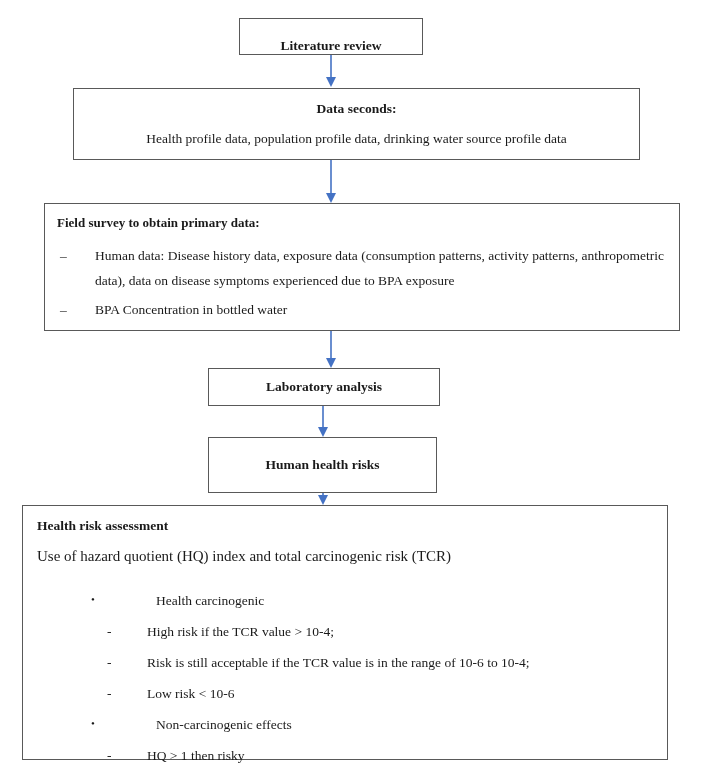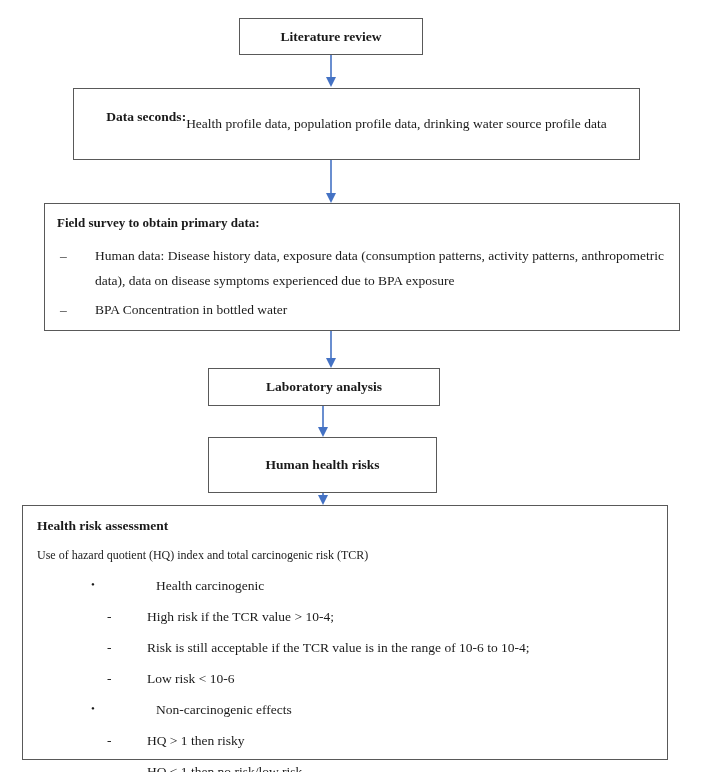--- a/index.html
+++ b/index.html
@@ -33,28 +33,28 @@
     font-weight: bold;
     font-size: 13.5px;
     text-align: center;
     width: 100%;
   }
 
   
   #box-literature {
     left: 239px; top: 18px;
     width: 184px; height: 37px;
-    display: flex; align-items: center; justify-content: center;
+    display: flex; align-items: flex-end; justify-content: center;
   }
 
   
   #box-data-seconds {
     left: 73px; top: 88px;
     width: 567px; height: 72px;
-    display: flex; flex-direction: row;
+    display: flex; flex-direction: column;
     align-items: center; justify-content: center;
   }
   #box-data-seconds .heading {
     font-weight: bold;
     font-size: 13.5px;
     margin-bottom: 14px;
   }
   #box-data-seconds .detail {
     font-size: 13.5px;
   }
@@ -102,22 +102,22 @@
     left: 22px; top: 505px;
     width: 646px; height: 255px;
     padding: 12px 14px 16px 14px;
   }
   #box-risk-assessment .heading {
     font-weight: bold;
     font-size: 13.5px;
     margin-bottom: 14px;
   }
   #box-risk-assessment .intro {
-    font-size: 12px;
-    margin-bottom: 15px;
+    font-size: 15px;
+    margin-bottom: 28px;
   }
   .risk-line {
     position: relative;
     font-size: 13.5px;
     margin-bottom: 15px;
     height: 16px;
   }
   .risk-line .marker {
     position: absolute;
     top: 0;

